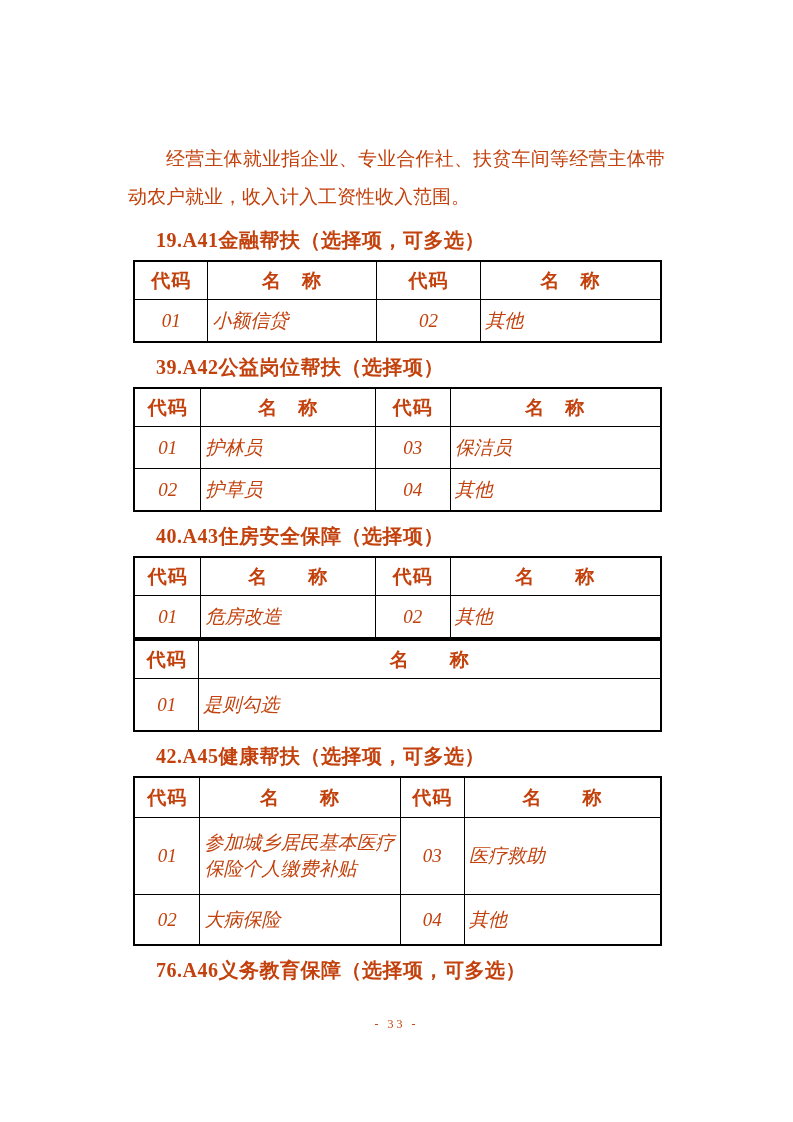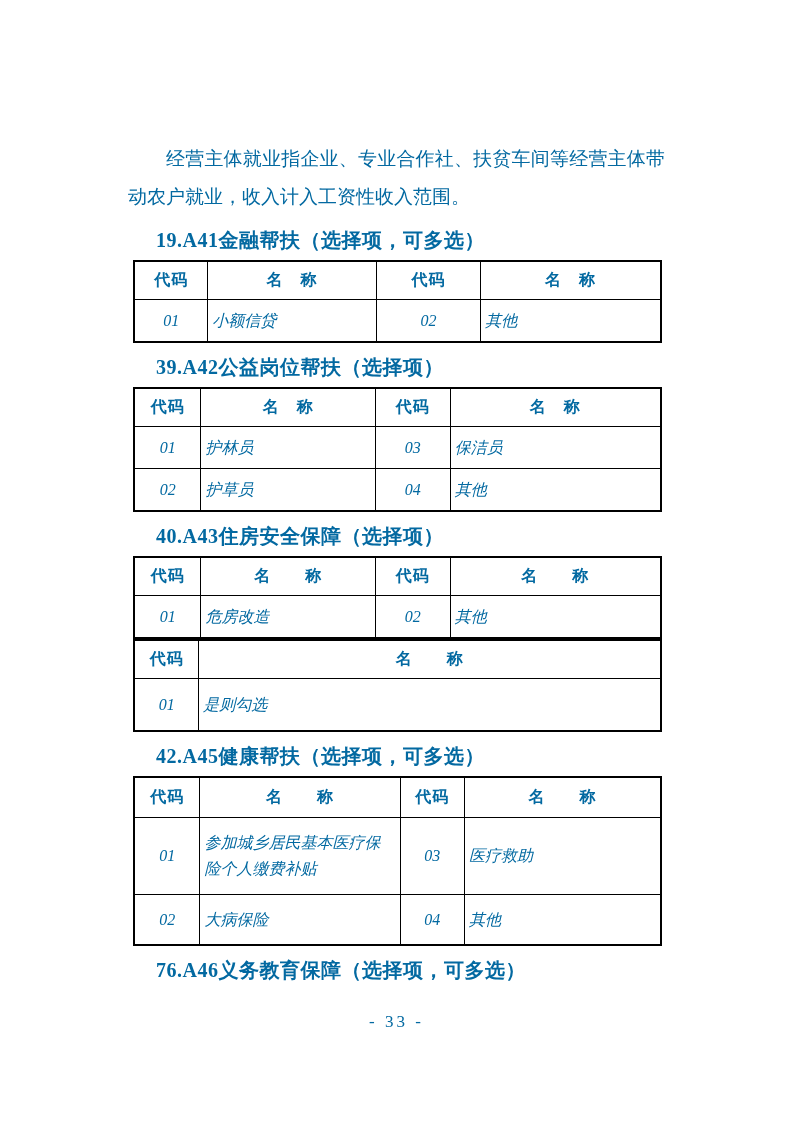--- a/index.html
+++ b/index.html
@@ -5,21 +5,21 @@
   html, body {
     margin: 0;
     padding: 0;
     background: #ffffff;
   }
   .page {
     position: relative;
     width: 793px;
     height: 1122px;
     background: #ffffff;
-    color: #0369a1;
+    color: #c2410c;
     font-family: "Liberation Serif", "DejaVu Serif", serif;
     box-sizing: border-box;
     padding: 140px 128px 0 128px;
     overflow: hidden;
   }
   .intro {
     margin: 0;
     font-size: 19px;
     line-height: 38px;
     text-align: justify;
@@ -41,21 +41,21 @@
   }
   table.doc {
     border-collapse: collapse;
     width: 529px;
     margin-left: 5px;
     table-layout: fixed;
     border: 2px solid #000;
   }
   table.doc th, table.doc td {
     border: 1px solid #000;
-    font-size: 16px;
+    font-size: 19px;
     vertical-align: middle;
     padding: 2px 4px;
     overflow: hidden;
   }
   table.doc th {
     font-weight: bold;
     text-align: center;
     height: 33px;
     letter-spacing: 1px;
   }
@@ -67,21 +67,21 @@
   table.t41 td { height: 47px; }
   table.t42 th { height: 35px; }
   table.t42 tr.row-tall td { height: 72px; }
   table.t42 tr.row-mid td { height: 45px; }
   .footer {
     position: absolute;
     bottom: 90px;
     left: 0;
     width: 100%;
     text-align: center;
-    font-size: 17px;
+    font-size: 12px;
     letter-spacing: 3px;
   }
 </style>
 </head>
 <body>
 
 <div class="page">
 
   <p class="intro">经营主体就业指企业、专业合作社、扶贫车间等经营主体带动农户就业，收入计入工资性收入范围。</p>
 

